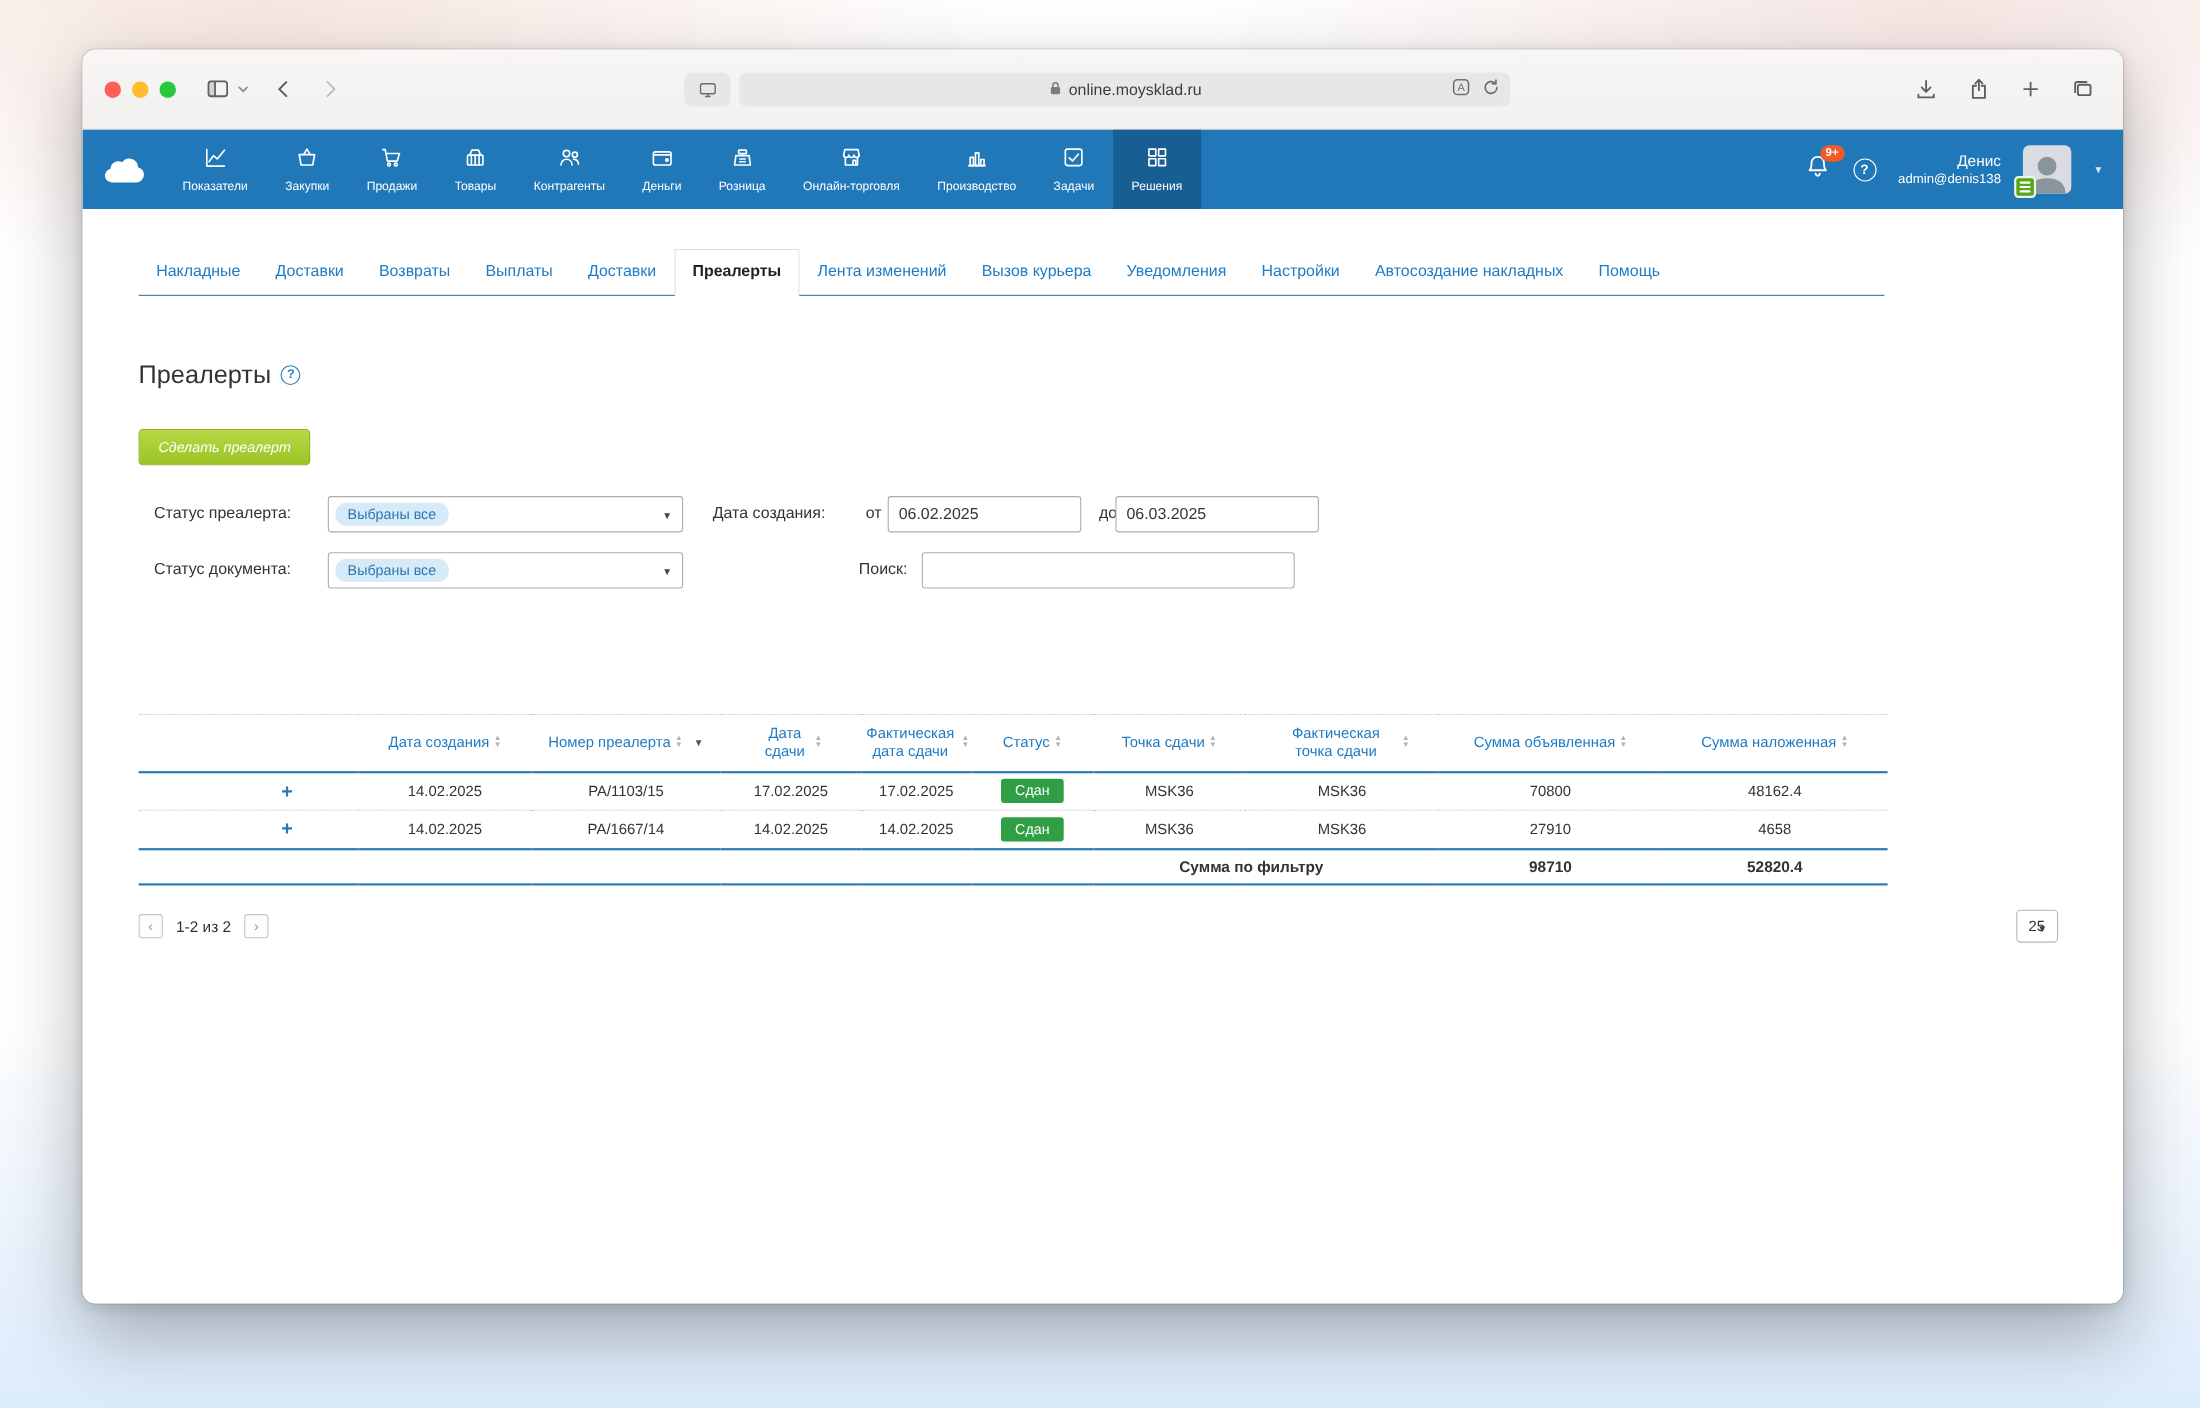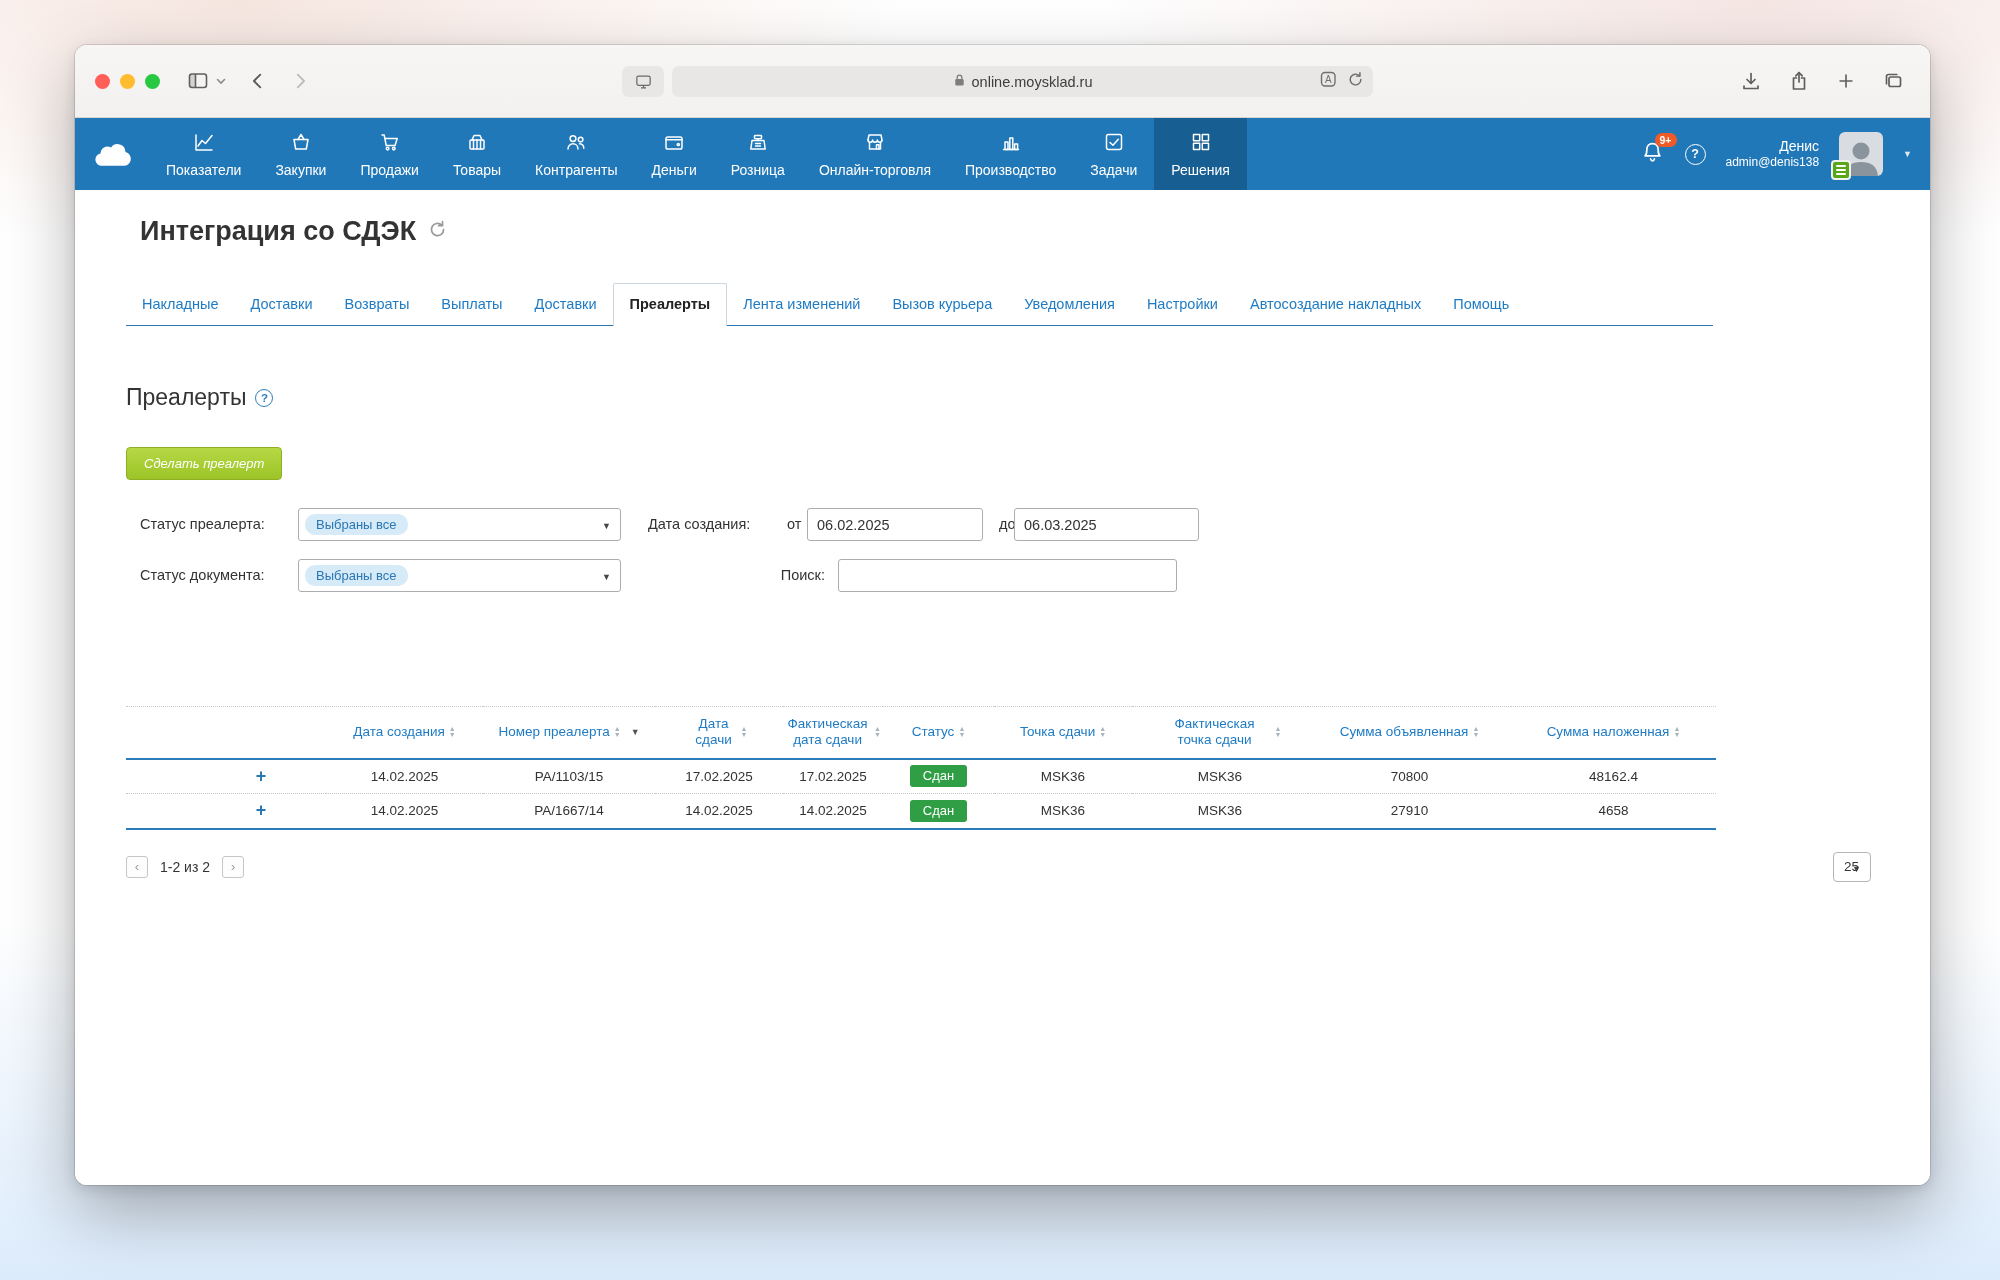--- a/index.html
+++ b/index.html
@@ -42,21 +42,21 @@
   .app-header {
     height:72px; background:#2178b9; display:flex; align-items:stretch; flex-shrink:0; position:relative; color:#fff;
   }
   .logo-box { display:flex; align-items:center; padding:0 16px 0 18px; }
   .nav-items { display:flex; align-items:stretch; }
   .nav-item {
     display:flex; flex-direction:column; align-items:center; justify-content:center;
     padding:0 17px; gap:5px; cursor:pointer;
   }
   .nav-item.active { background:#175e93; }
-  .nav-label { font-size:14px; white-space:nowrap; }
+  .nav-label { font-size:11px; white-space:nowrap; }
   .hdr-right { position:absolute; right:18px; top:0; height:100%; display:flex; align-items:center; gap:20px; }
   .bell-wrap { position:relative; }
   .badge {
     position:absolute; top:-7px; right:-12px; background:#f05a28; color:#fff;
     font-size:10.5px; font-weight:bold; border-radius:9px; padding:2px 5px; line-height:1;
   }
   .help-circle {
     width:21px; height:21px; border:1.6px solid #fff; border-radius:50%;
     display:flex; align-items:center; justify-content:center; font-size:12.5px; font-weight:bold;
   }
@@ -362,29 +362,20 @@
             <i></i>
           </div>
       </div>
       <span class="hdr-caret">▼</span>
     </div>
   </div>
 
   <div class="content">
     <div class="page">
 
-      <div class="page-title-row">
-        <h1>Интеграция со СДЭК</h1>
-        <span>
-          <svg width="19" height="19" viewBox="0 0 20 20" fill="none" stroke="#9a9a9a" stroke-width="1.8" stroke-linecap="round">
-              <path d="M16.4 10 a6.4 6.4 0 1 1 -1.9-4.5"></path>
-              <path d="M15.3 1.8 V5.9 H11.2"></path>
-            </svg>
-        </span>
-      </div>
 
       <div class="tabs-row">
         <a class="tab">Накладные</a>
         <a class="tab">Доставки</a>
         <a class="tab">Возвраты</a>
         <a class="tab">Выплаты</a>
         <a class="tab">Доставки</a>
         <a class="tab active">Преалерты</a>
         <a class="tab">Лента изменений</a>
         <a class="tab">Вызов курьера</a>
@@ -522,20 +513,25 @@
             <td>14.02.2025</td>
             <td>РА/1667/14</td>
             <td>14.02.2025</td>
             <td>14.02.2025</td>
             <td><span class="status-badge">Сдан</span></td>
             <td>MSK36</td>
             <td>MSK36</td>
             <td>27910</td>
             <td>4658</td>
           </tr>
+          <tr class="summary final">
+            <td class="sum-label" colspan="8">Сумма по фильтру</td>
+            <td>98710</td>
+            <td>52820.4</td>
+          </tr>
         </tbody>
       </table>
 
       <div class="pagination">
         <div class="pg-btn">‹</div>
         <span class="pg-info">1-2 из 2</span>
         <div class="pg-btn">›</div>
         <div class="page-size">
           <span>25</span>
           <span class="dd-caret">▼</span>

